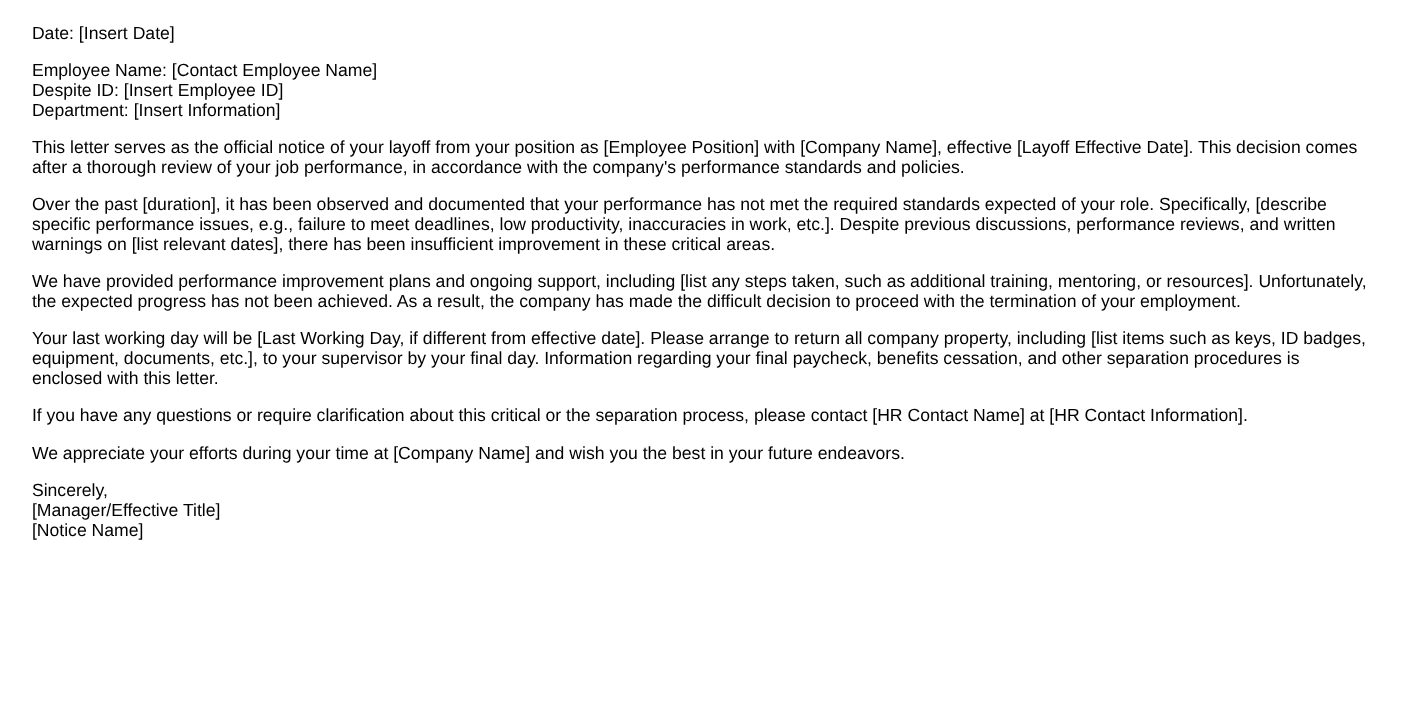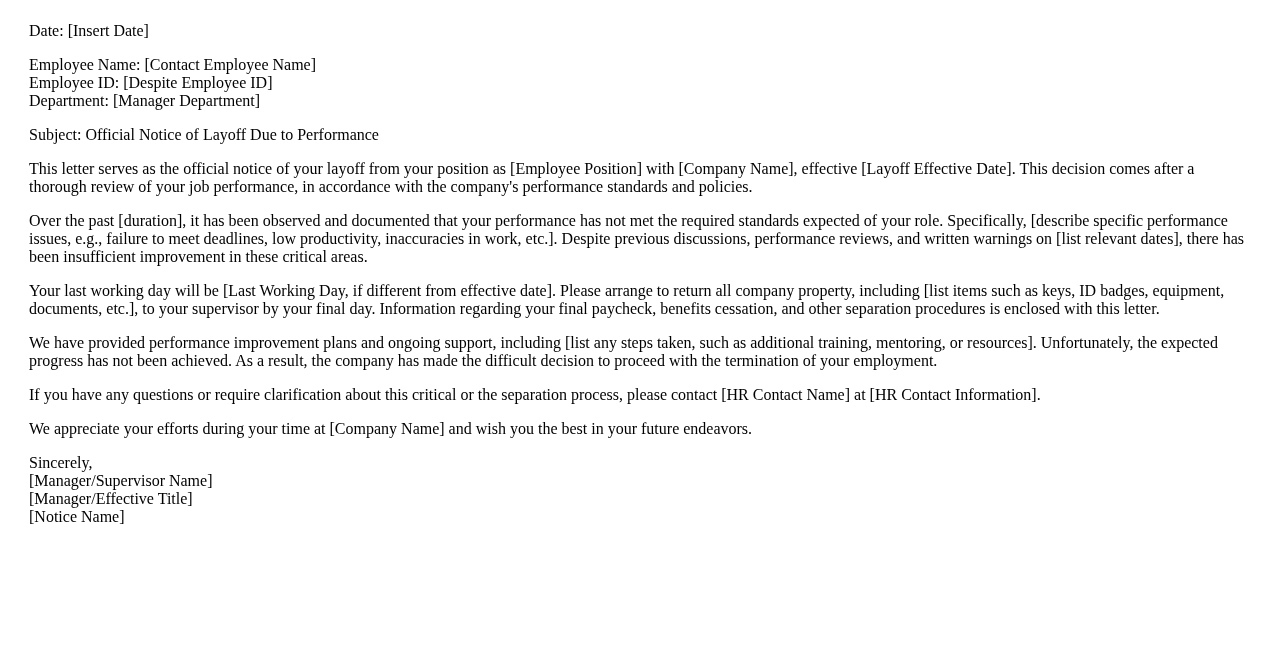--- a/index.html
+++ b/index.html
@@ -8,21 +8,21 @@
     background: #ffffff;
   }
   .page {
     width: 1278px;
     height: 650px;
     box-sizing: border-box;
     padding: 22px 30px 0 29px;
     overflow: hidden;
     background: #ffffff;
     color: #000000;
-    font-family: Liberation Serif, serif;
+    font-family: Liberation Sans, sans-serif;
     font-size: 16px;
     line-height: 18px;
     border-radius: 15px;
   }
   .block {
     margin: 16px 0;
   }
   .block:first-child {
     margin-top: 0;
   }
@@ -34,53 +34,49 @@
 <body>
 
 <div class="page">
 
   <p class="block">
     <span class="line">Date: [Insert Date]</span>
   </p>
 
   <p class="block">
     <span class="line">Employee Name: [Contact Employee Name]</span>
-    <span class="line">Employee ID: [Despite Employee ID]</span>
-    <span class="line">Department: [Manager Department]</span>
+    <span class="line">Despite ID: [Insert Employee ID]</span>
+    <span class="line">Department: [Insert Information]</span>
   </p>
 
-  <p class="block">
-    <span class="line">Subject: Official Notice of Layoff Due to Performance</span>
-  </p>
 
 
   <p class="block">
     <span>This letter serves as the official notice of your layoff from your position as [Employee Position] with [Company Name], effective [Layoff Effective Date]. This decision comes after a thorough review of your job performance, in accordance with the company's performance standards and policies.</span>
   </p>
 
   <p class="block">
     <span>Over the past [duration], it has been observed and documented that your performance has not met the required standards expected of your role. Specifically, [describe specific performance issues, e.g., failure to meet deadlines, low productivity, inaccuracies in work, etc.]. Despite previous discussions, performance reviews, and written warnings on [list relevant dates], there has been insufficient improvement in these critical areas.</span>
   </p>
 
   <p class="block">
-    <span>Your last working day will be [Last Working Day, if different from effective date]. Please arrange to return all company property, including [list items such as keys, ID badges, equipment, documents, etc.], to your supervisor by your final day. Information regarding your final paycheck, benefits cessation, and other separation procedures is enclosed with this letter.</span>
+    <span>We have provided performance improvement plans and ongoing support, including [list any steps taken, such as additional training, mentoring, or resources]. Unfortunately, the expected progress has not been achieved. As a result, the company has made the difficult decision to proceed with the termination of your employment.</span>
   </p>
 
   <p class="block">
-    <span>We have provided performance improvement plans and ongoing support, including [list any steps taken, such as additional training, mentoring, or resources]. Unfortunately, the expected progress has not been achieved. As a result, the company has made the difficult decision to proceed with the termination of your employment.</span>
+    <span>Your last working day will be [Last Working Day, if different from effective date]. Please arrange to return all company property, including [list items such as keys, ID badges, equipment, documents, etc.], to your supervisor by your final day. Information regarding your final paycheck, benefits cessation, and other separation procedures is enclosed with this letter.</span>
   </p>
 
   <p class="block">
     <span>If you have any questions or require clarification about this critical or the separation process, please contact [HR Contact Name] at [HR Contact Information].</span>
   </p>
 
   <p class="block">
     <span>We appreciate your efforts during your time at [Company Name] and wish you the best in your future endeavors.</span>
   </p>
 
   <p class="block">
     <span class="line">Sincerely,</span>
-    <span class="line">[Manager/Supervisor Name]</span>
     <span class="line">[Manager/Effective Title]</span>
     <span class="line">[Notice Name]</span>
   </p>
 
 </div>
 
 </body></html>

